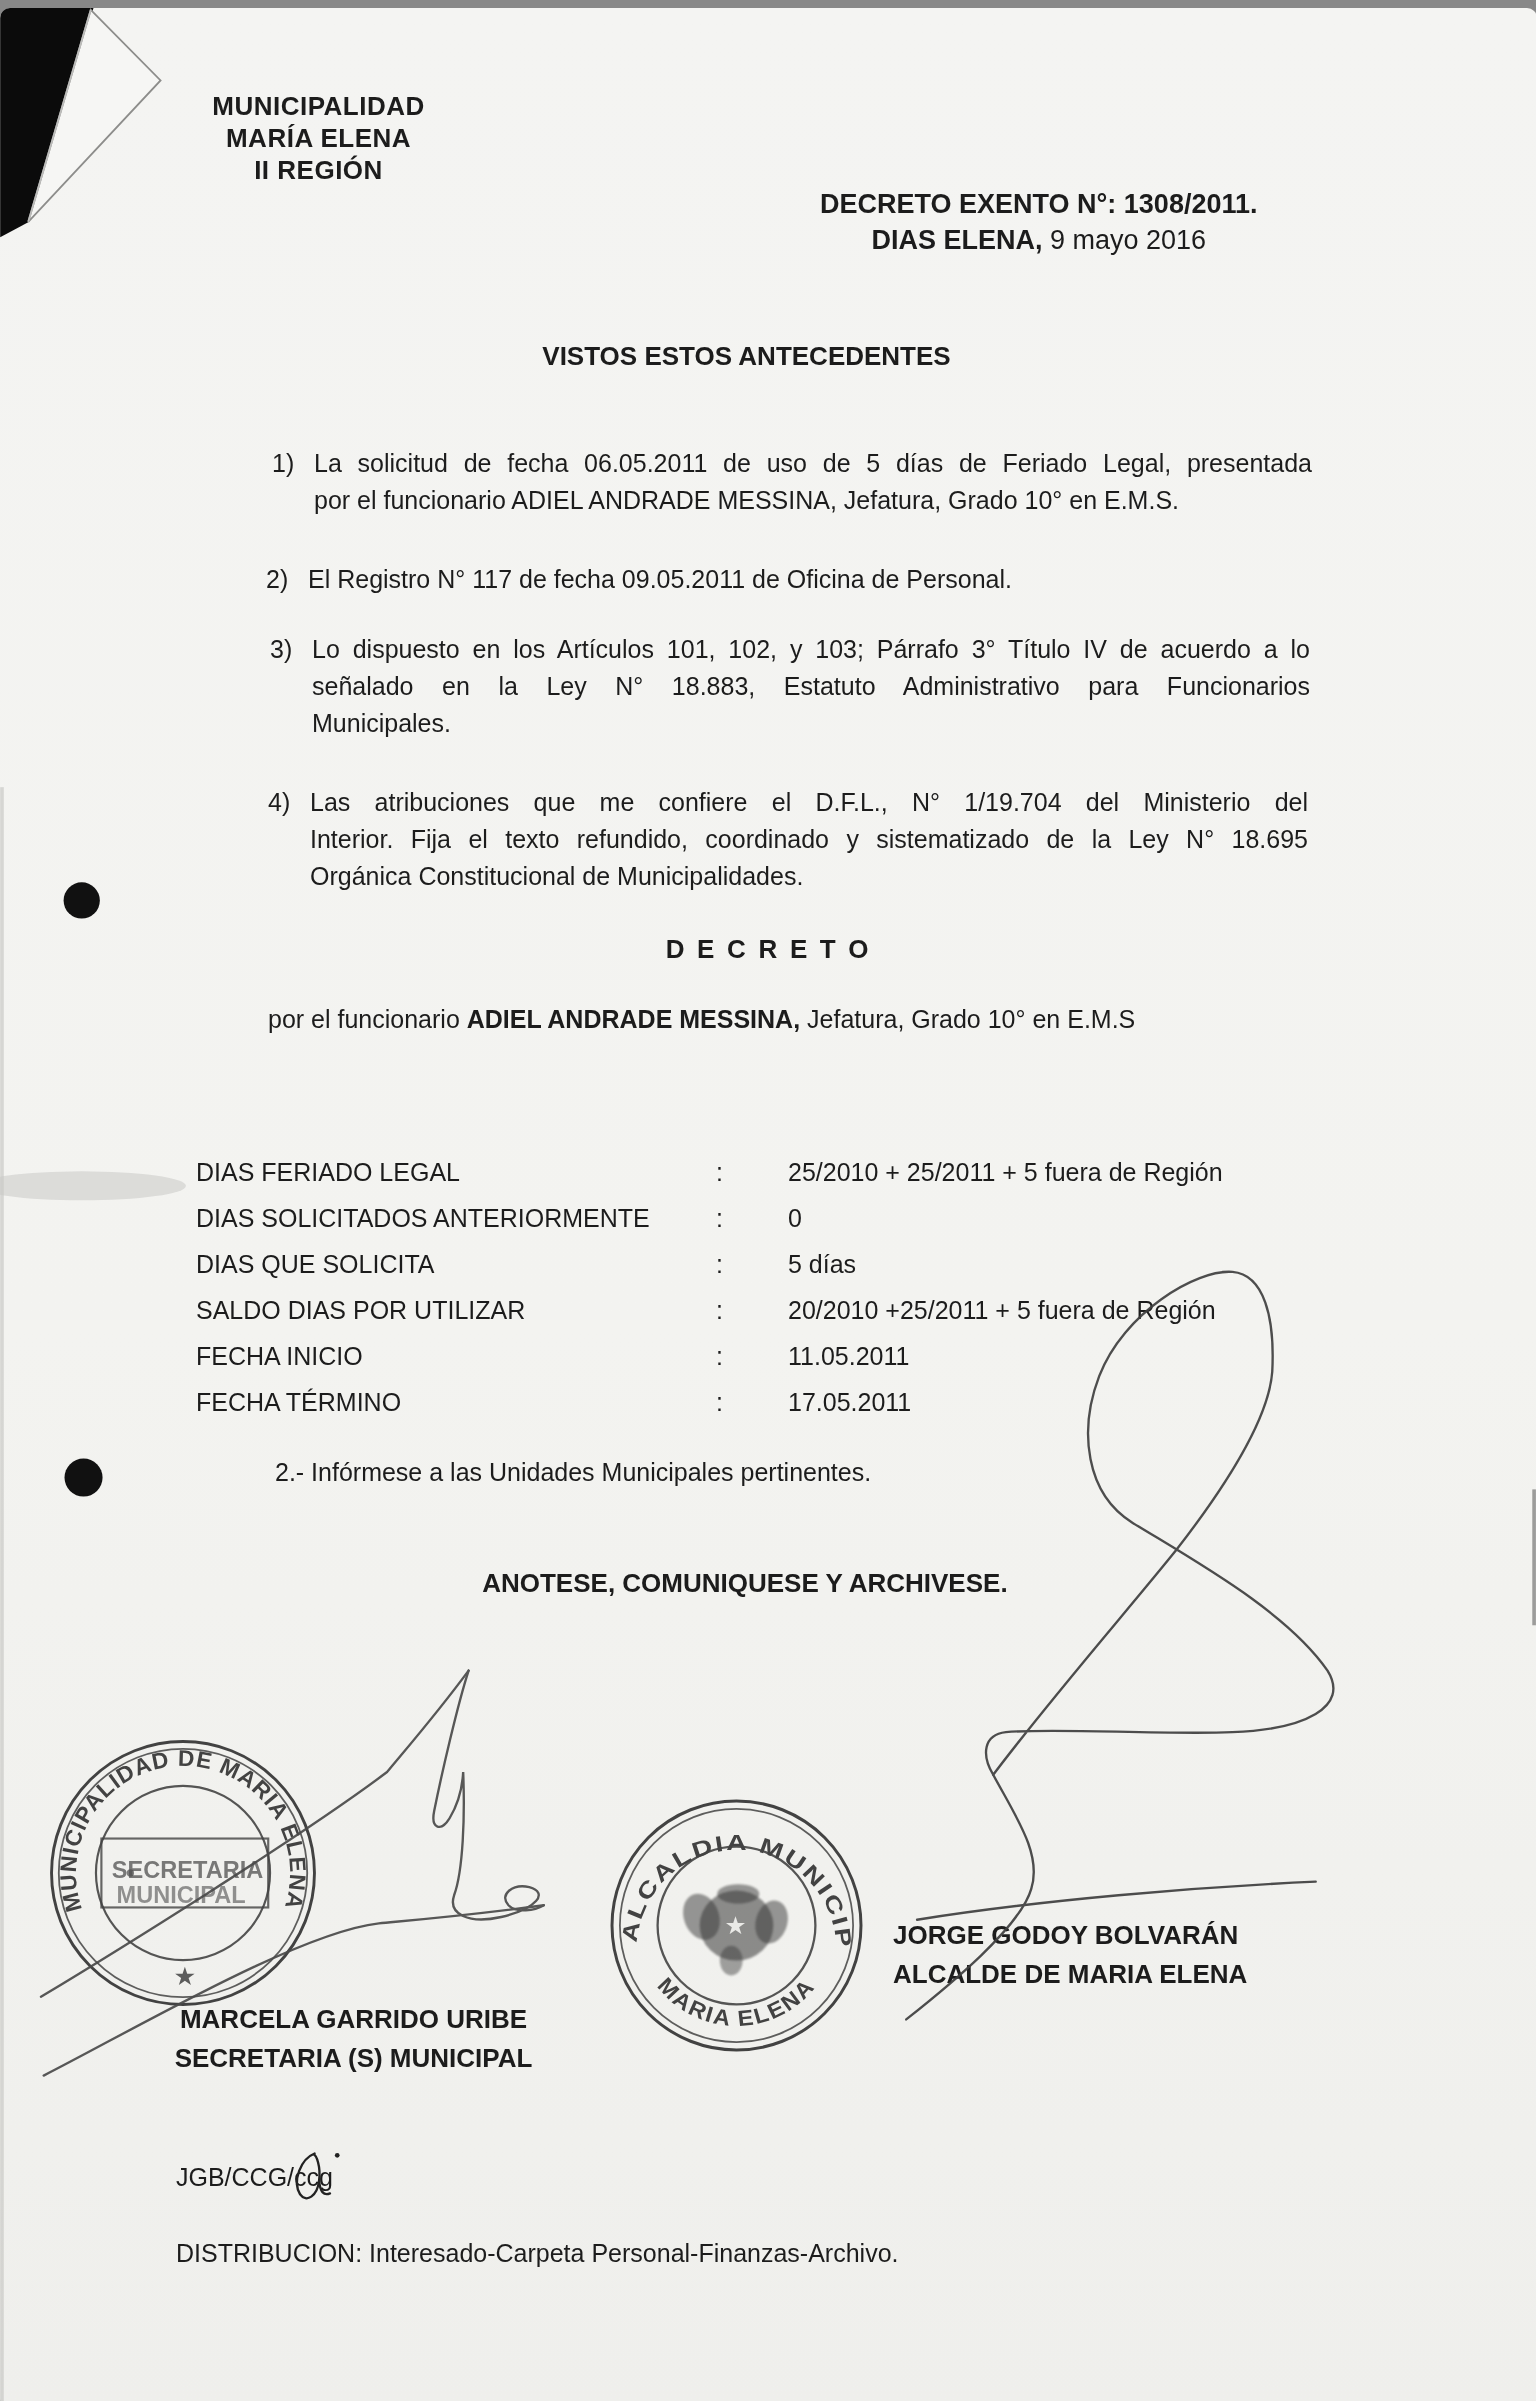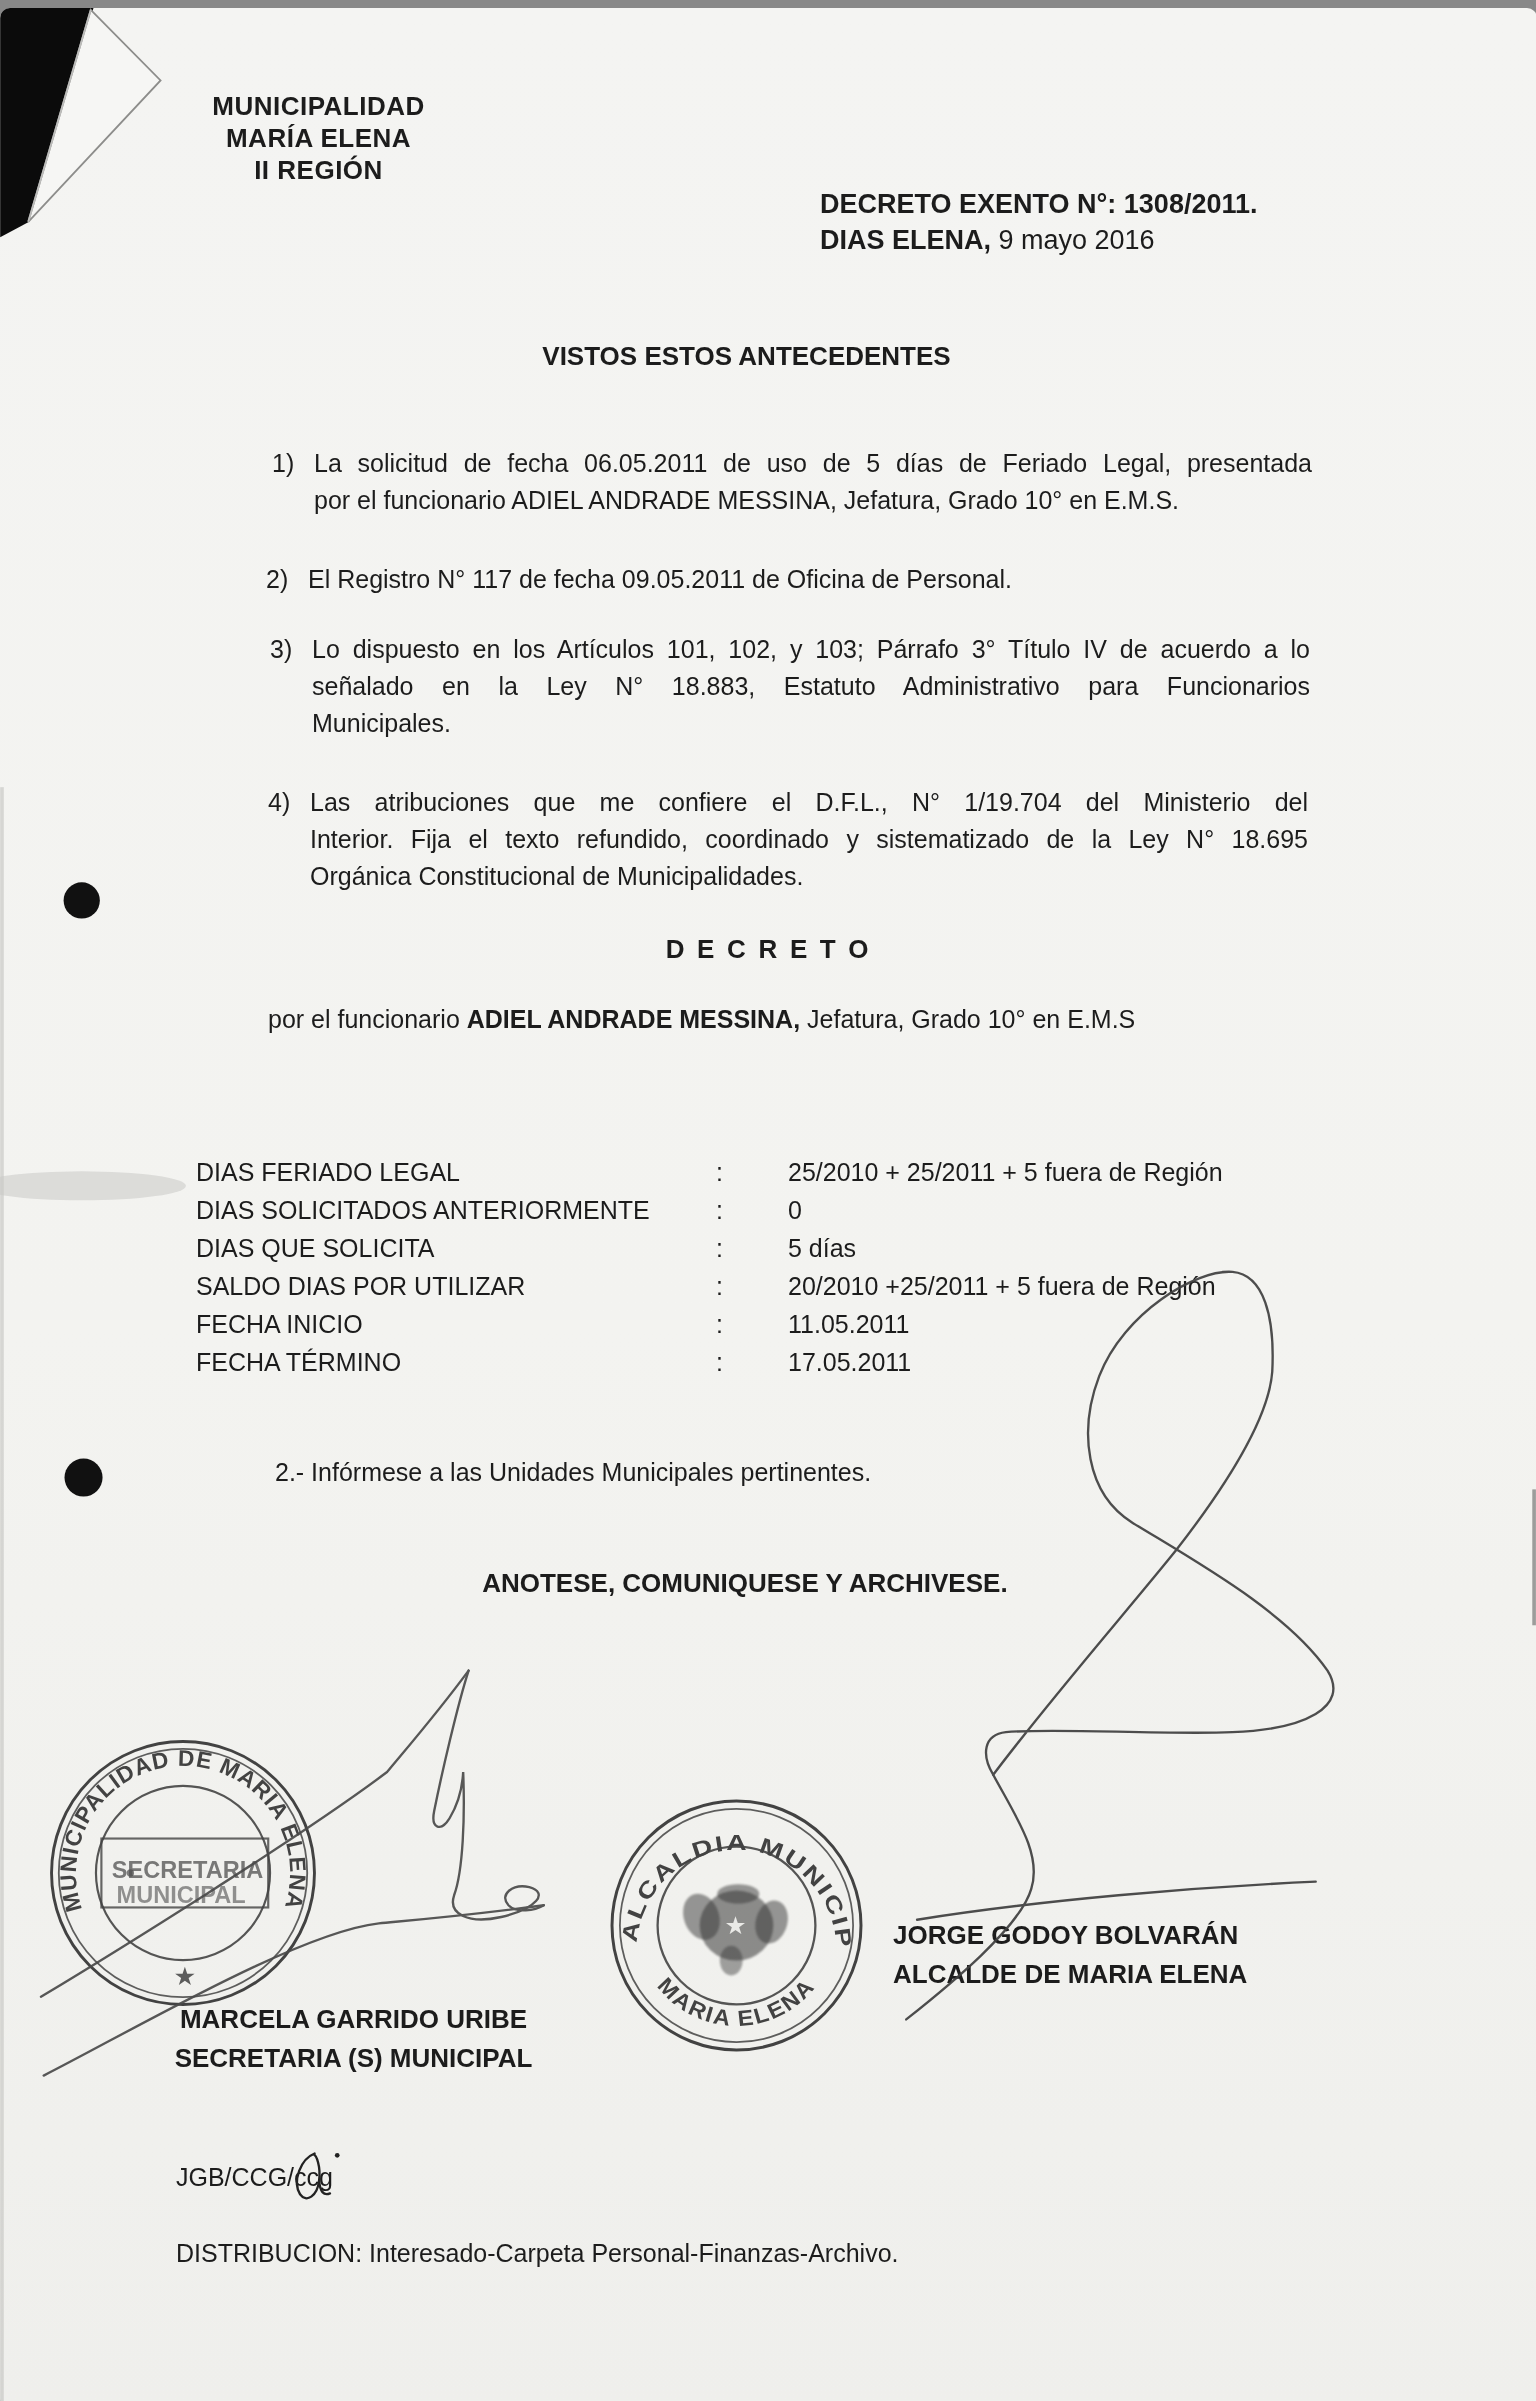--- a/index.html
+++ b/index.html
@@ -15,38 +15,38 @@
   }
   .abs{position:absolute;}
   .b{font-weight:bold;}
   .doc-text{font-size:25px;line-height:37px;}
   .jl{text-align:justify;text-align-last:justify;}
   .org{font-size:26px;line-height:32px;font-weight:bold;text-align:center;letter-spacing:0.5px;}
   .decree-head{font-size:27px;line-height:36px;font-weight:bold;}
   .title-center{width:100%;text-align:center;font-weight:bold;font-size:26px;}
   .item .inum{position:absolute;left:0;top:0;}
   .item .itext{margin-left:42px;}
-  .sumgrid{display:grid;grid-template-columns:520px 72px auto;row-gap:0;font-size:25px;line-height:38px;}
+  .sumgrid{display:grid;grid-template-columns:520px 72px auto;row-gap:8px;font-size:25px;line-height:38px;}
   .name-block{font-weight:bold;font-size:26px;line-height:39px;}
   .footer-line{font-size:25px;}
   svg text{font-family:"Liberation Sans", sans-serif;}
   .stamp{opacity:.88;}
 </style>
 </head>
 <body>
 
 <div class="page">
 
   <div class="abs org" style="left:199px;top:82px;width:239px;">
     <div>MUNICIPALIDAD</div>
     <div>MARÍA ELENA</div>
     <div>II REGIÓN</div>
   </div>
 
-  <div class="abs decree-head" style="left:820px;top:178px;">
+  <div class="abs decree-head" style="left:820px;top:178px;text-align:center;">
     <div>DECRETO  EXENTO N°: 1308/2011.</div>
     <div><span class="b">DIAS ELENA,</span><span style="font-weight:normal;"> 9 mayo 2016</span></div>
   </div>
 
   <div class="abs title-center" style="left:-22px;top:333px;">VISTOS ESTOS ANTECEDENTES</div>
 
   <div class="abs item doc-text" style="left:272px;top:437px;width:1040px;">
     <span class="inum">1)</span>
     <div class="itext">
       <div class="jl">La solicitud de fecha 06.05.2011 de uso de 5 días de Feriado Legal, presentada</div>

